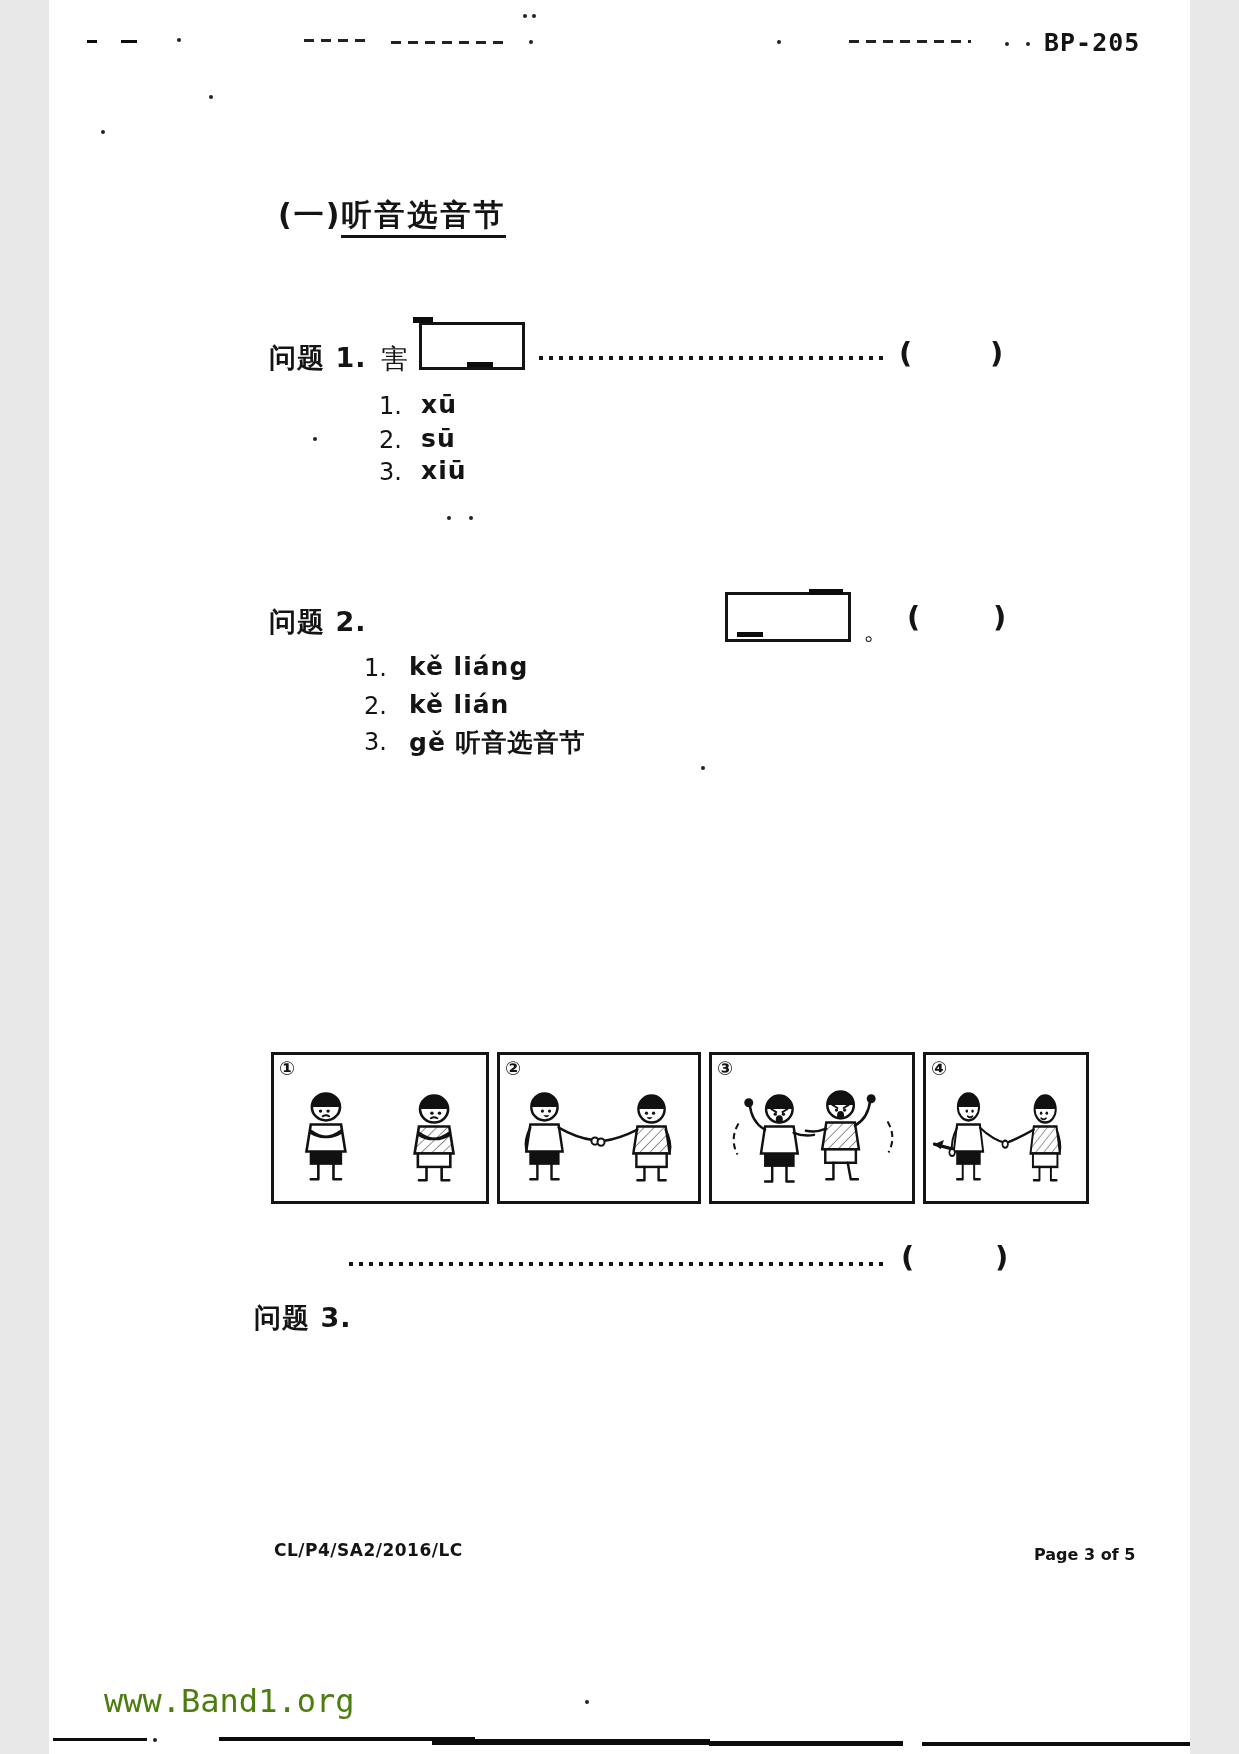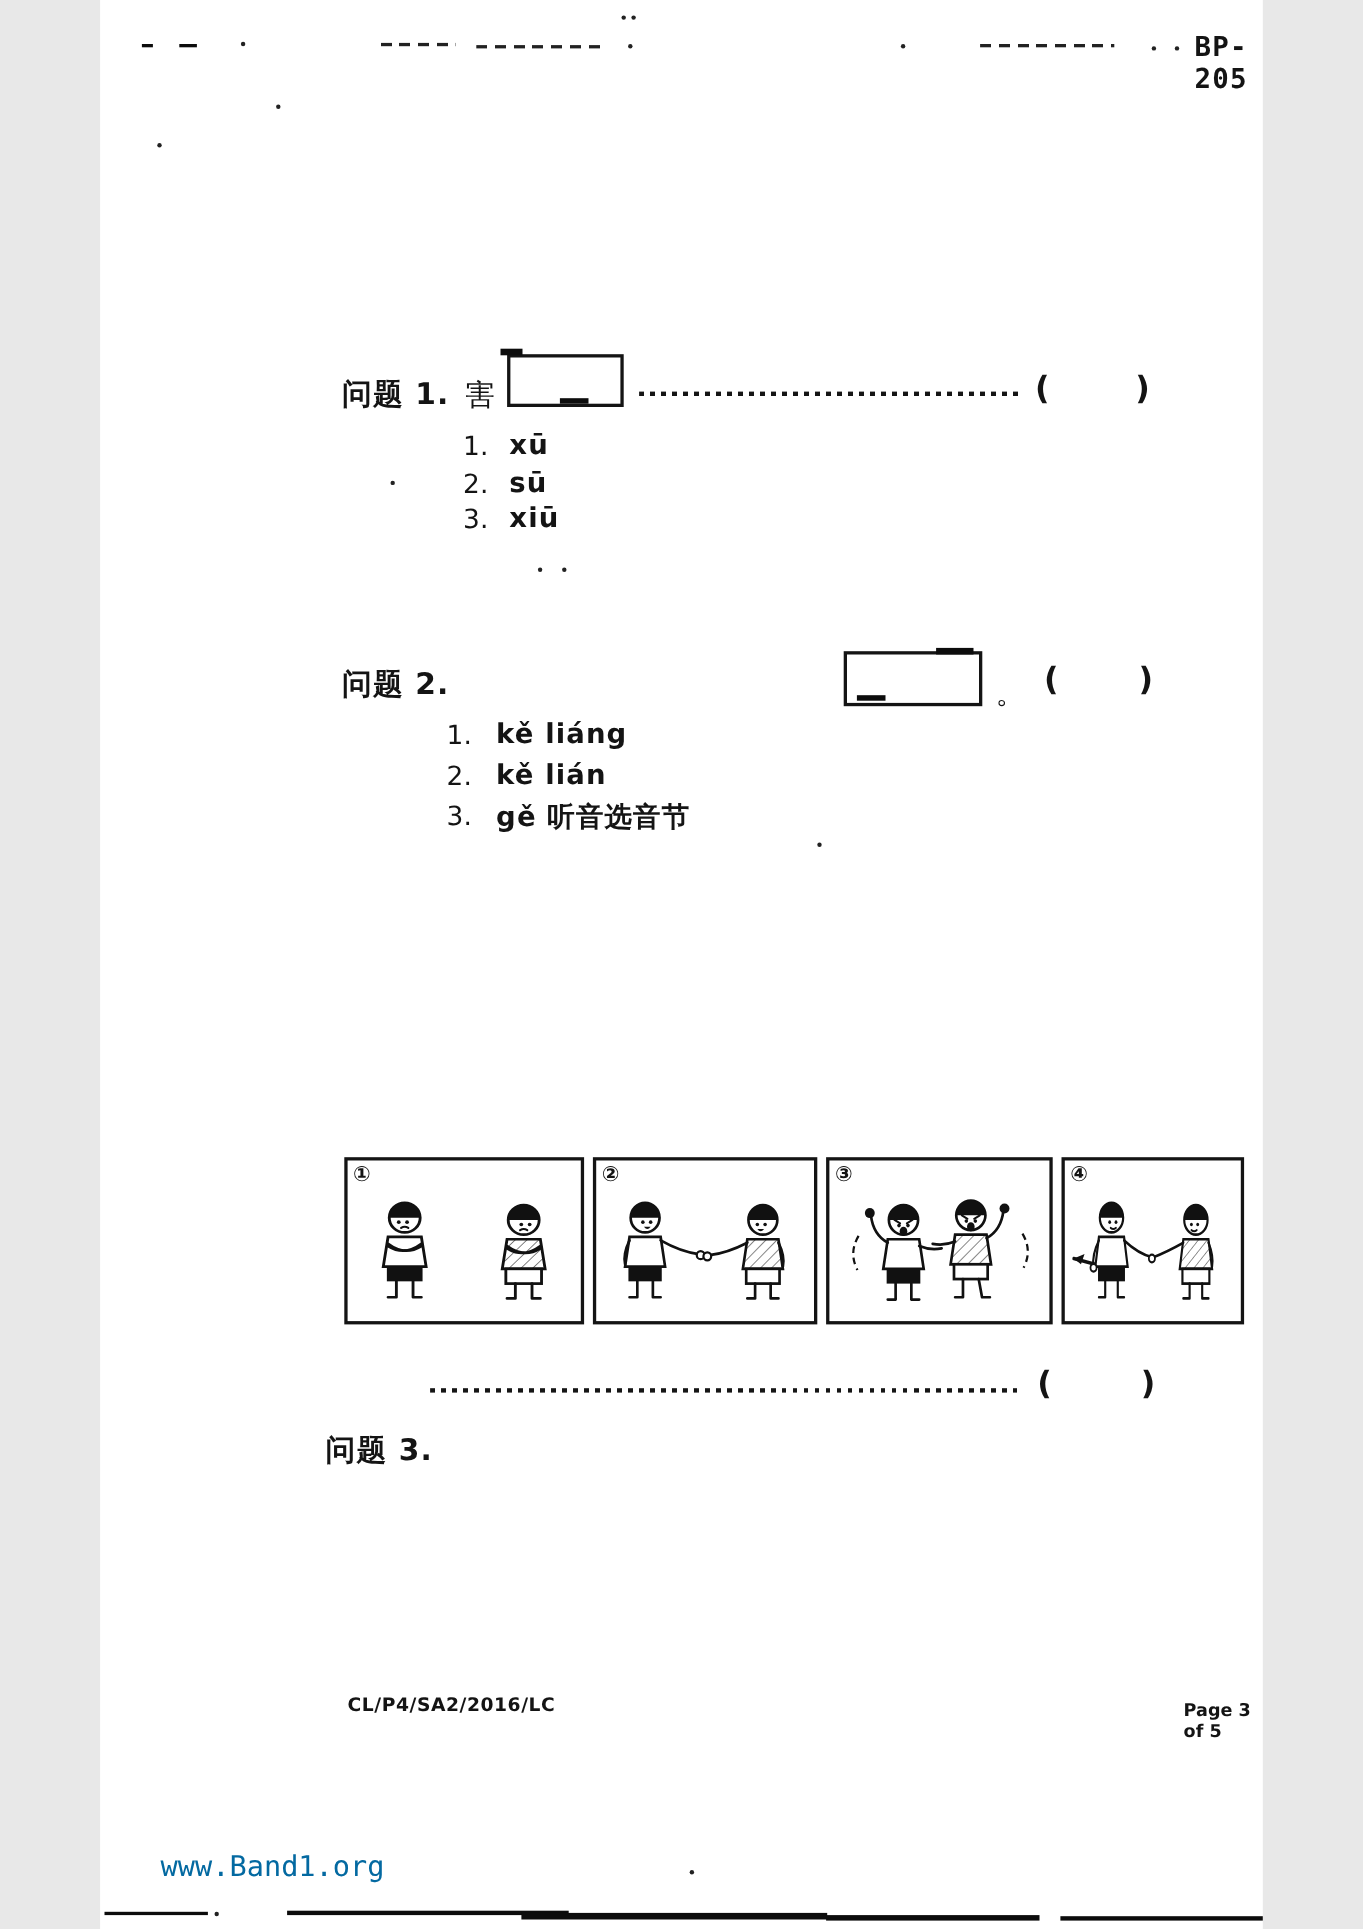--- a/index.html
+++ b/index.html
@@ -1,17 +1,17 @@
 <!DOCTYPE html>
 <html><head>
 <meta charset="utf-8">
 <style>
   html,body{margin:0;padding:0;background:#e8e8e8;}
   .page{
-    position:relative;width:1057px;height:1754px;margin:0 auto;
+    position:relative;width:1141px;height:1754px;margin:0 auto;
     background:#ffffff;color:#141414;overflow:hidden;
     font-family:"DejaVu Sans","Liberation Sans",sans-serif;
   }
   .abs{position:absolute;}
   .doc-code{font-family:"DejaVu Sans Mono","Liberation Mono",monospace;font-weight:700;font-size:25px;letter-spacing:1px;}
   .h-prefix{font-weight:700;font-size:30px;letter-spacing:2px;}
   .h-title{font-weight:700;font-size:30px;letter-spacing:3px;border-bottom:3px solid #141414;padding-bottom:3px;}
   .h-underline-all{border-bottom:3px solid #141414;padding-bottom:3px;}
   .q-label{font-weight:700;font-size:27px;letter-spacing:1px;}
   .q-stem{font-size:27px;letter-spacing:1px;}
@@ -24,21 +24,21 @@
   .dash{height:3px;background:repeating-linear-gradient(90deg,#222 0 10px,transparent 10px 17px);}
   .bar{background:#0c0c0c;}
   .spot{width:4px;height:4px;background:#222;border-radius:50%;}
   .panel{
     position:absolute;top:1052px;height:152px;border:3px solid #141414;background:#fff;box-sizing:border-box;
   }
   .panel-num{position:absolute;top:2px;left:5px;font-size:19px;font-weight:600;}
   .panel svg{position:absolute;left:0;bottom:1px;width:100%;height:122px;}
   .footer-left{font-weight:700;font-size:17px;letter-spacing:0.5px;}
   .footer-right{font-weight:700;font-size:16px;}
-  .watermark{font-family:"DejaVu Sans Mono","Liberation Mono",monospace;font-size:26px;color:#0369a1;}
+  .watermark{font-family:"DejaVu Sans Mono","Liberation Mono",monospace;font-size:32px;color:#4d7c0f;}
 </style>
 </head>
 <body>
 
 <div class="page">
 
   <div class="abs bar" style="left:38px;top:40px;width:10px;height:3px"></div>
   <div class="abs bar" style="left:72px;top:40px;width:16px;height:3px"></div>
   <div class="abs spot" style="left:128px;top:38px"></div>
   <div class="abs dash" style="left:255px;top:39px;width:68px"></div>
@@ -48,20 +48,23 @@
   <div class="abs spot" style="left:480px;top:40px"></div>
   <div class="abs spot" style="left:728px;top:40px"></div>
   <div class="abs dash" style="left:800px;top:40px;width:122px"></div>
   <div class="abs spot" style="left:956px;top:42px"></div>
   <div class="abs spot" style="left:977px;top:42px"></div>
   <div class="abs spot" style="left:160px;top:95px"></div>
   <div class="abs spot" style="left:52px;top:130px"></div>
 
   <div class="abs doc-code" style="left:995px;top:28px">BP-205</div>
 
+  <div class="abs" style="left:229px;top:195px">
+    <span class="h-prefix">(一)</span><span class="h-title">听音选音节</span>
+  </div>
 
   <div class="abs q-label" style="left:220px;top:340px">问题 1.</div>
   <div class="abs q-stem" style="left:332px;top:341px">害</div>
   <div class="abs ans-box" style="left:370px;top:322px;width:100px;height:42px"></div>
   <div class="abs bar" style="left:364px;top:317px;width:20px;height:6px"></div>
   <div class="abs bar" style="left:418px;top:362px;width:26px;height:5px"></div>
   <div class="abs leader" style="left:490px;top:356px;width:348px"></div>
   <div class="abs paren" style="left:850px;top:336px">(</div>
   <div class="abs paren" style="left:941px;top:336px">)</div>
 

